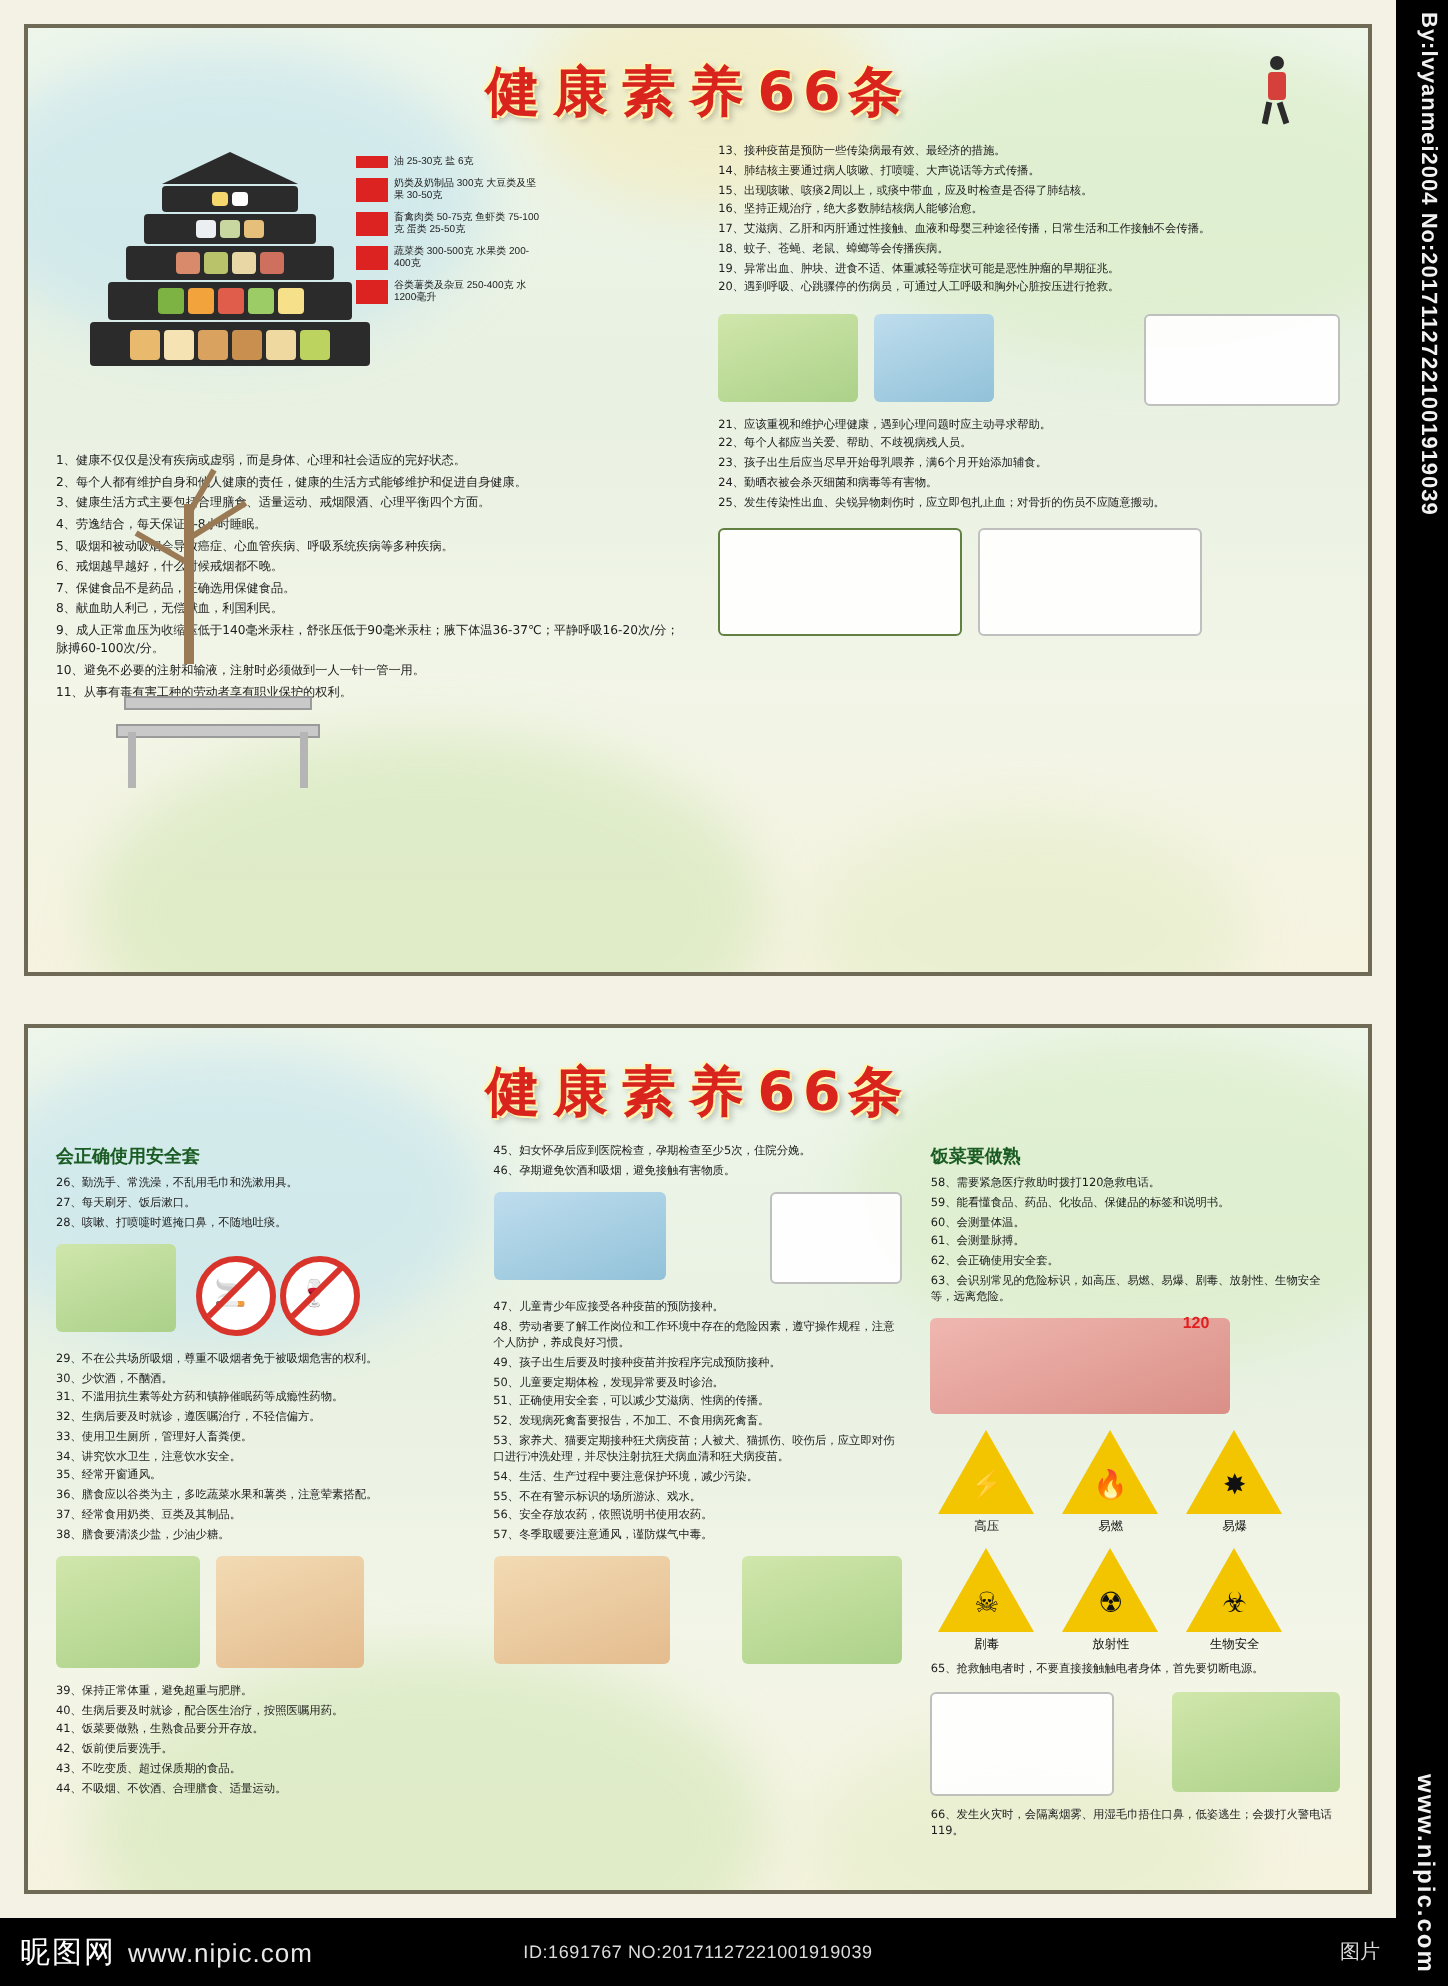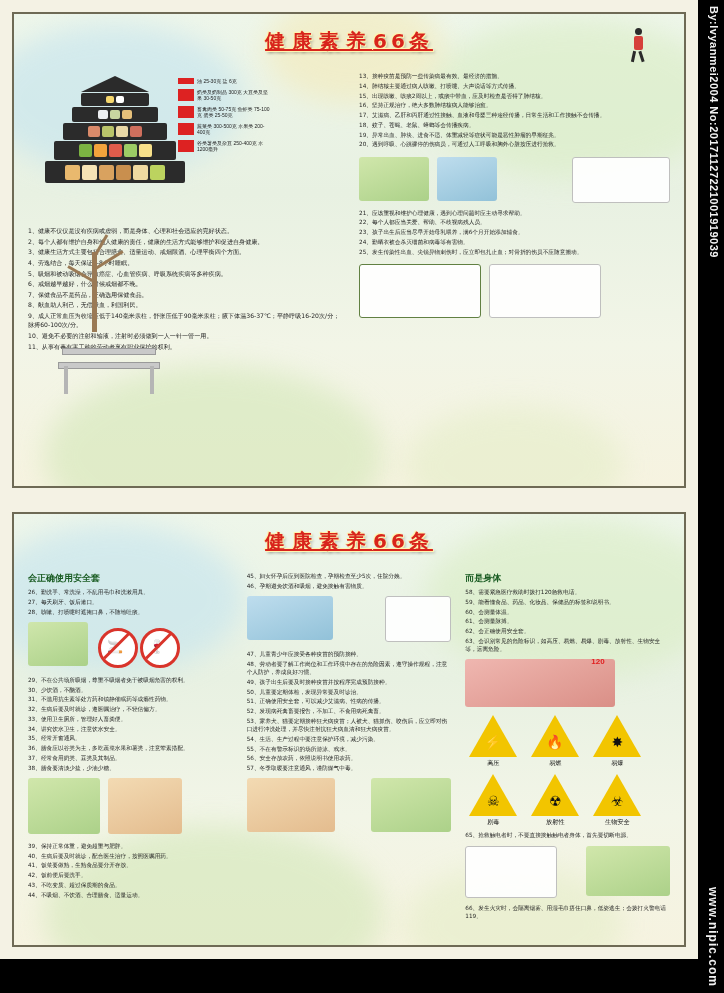--- a/index.html
+++ b/index.html
@@ -71,28 +71,27 @@
   .b3{width:340px;height:180px;left:30px;bottom:-60px;background:#cfe6b4;}
   .b4{width:220px;height:120px;right:60px;bottom:-40px;background:#e3edc6;}
   .b5{width:180px;height:110px;left:250px;top:-20px;background:#f6e6a8;opacity:.45;}
 
   
   .title{
     position:absolute;left:0;right:0;top:14px;
     text-align:center;
     font-family:"DejaVu Sans", sans-serif;
     font-weight:bold;
-    font-size:20px;
+    font-size:27px;
     letter-spacing:7px;
     color:#d8241c;
     text-shadow:
        1px 1px 0 #fff4b0,
       -1px -1px 0 #fff4b0,
        2px 2px 3px rgba(0,0,0,.25);
-    text-decoration: underline;
   }
   .title .num{letter-spacing:4px;}
 
   
   .cols{
     position:absolute;left:14px;right:14px;top:58px;bottom:10px;
     display:flex;gap:14px;
   }
   .col{flex:1;position:relative;}
   .col.left{flex:1.02;}
@@ -400,21 +399,21 @@
             <p>56、安全存放农药，依照说明书使用农药。</p>
             <p>57、冬季取暖要注意通风，谨防煤气中毒。</p>
           </div>
           <div class="imgrow" style="height:60px;">
             <div class="ill warm" style="left:0;top:2px;width:88px;height:54px;"></div>
             <div class="ill green" style="right:0;top:2px;width:80px;height:54px;"></div>
           </div>
         </div>
 
         <div class="col" style="flex:1;">
-          <div class="sect-head">而是身体</div>
+          <div class="sect-head">饭菜要做熟</div>
           <div class="lines tiny">
             <p>58、需要紧急医疗救助时拨打120急救电话。</p>
             <p>59、能看懂食品、药品、化妆品、保健品的标签和说明书。</p>
             <p>60、会测量体温。</p>
             <p>61、会测量脉搏。</p>
             <p>62、会正确使用安全套。</p>
             <p>63、会识别常见的危险标识，如高压、易燃、易爆、剧毒、放射性、生物安全等，远离危险。</p>
           </div>
 
           <div class="imgrow" style="height:54px;">
@@ -472,19 +471,25 @@
 
           <div class="lines tiny">
             <p>66、发生火灾时，会隔离烟雾、用湿毛巾捂住口鼻，低姿逃生；会拨打火警电话119。</p>
           </div>
         </div>
 
       </div>
     </div>
   </div>
 
+  <div class="bottom-bar">
+    <span class="logo-cn">昵图网</span>
+    <span class="logo-url">www.nipic.com</span>
+    <span class="bar-id">ID:1691767 NO:20171127221001919039</span>
+    <span class="bar-right">图片</span>
+  </div>
 
   <div class="right-strip">
     <span class="vtext a">By:lvyanmei2004 No:20171127221001919039</span>
     <span class="vtext b">www.nipic.com</span>
   </div>
 
 </div>
 
 </body></html>

